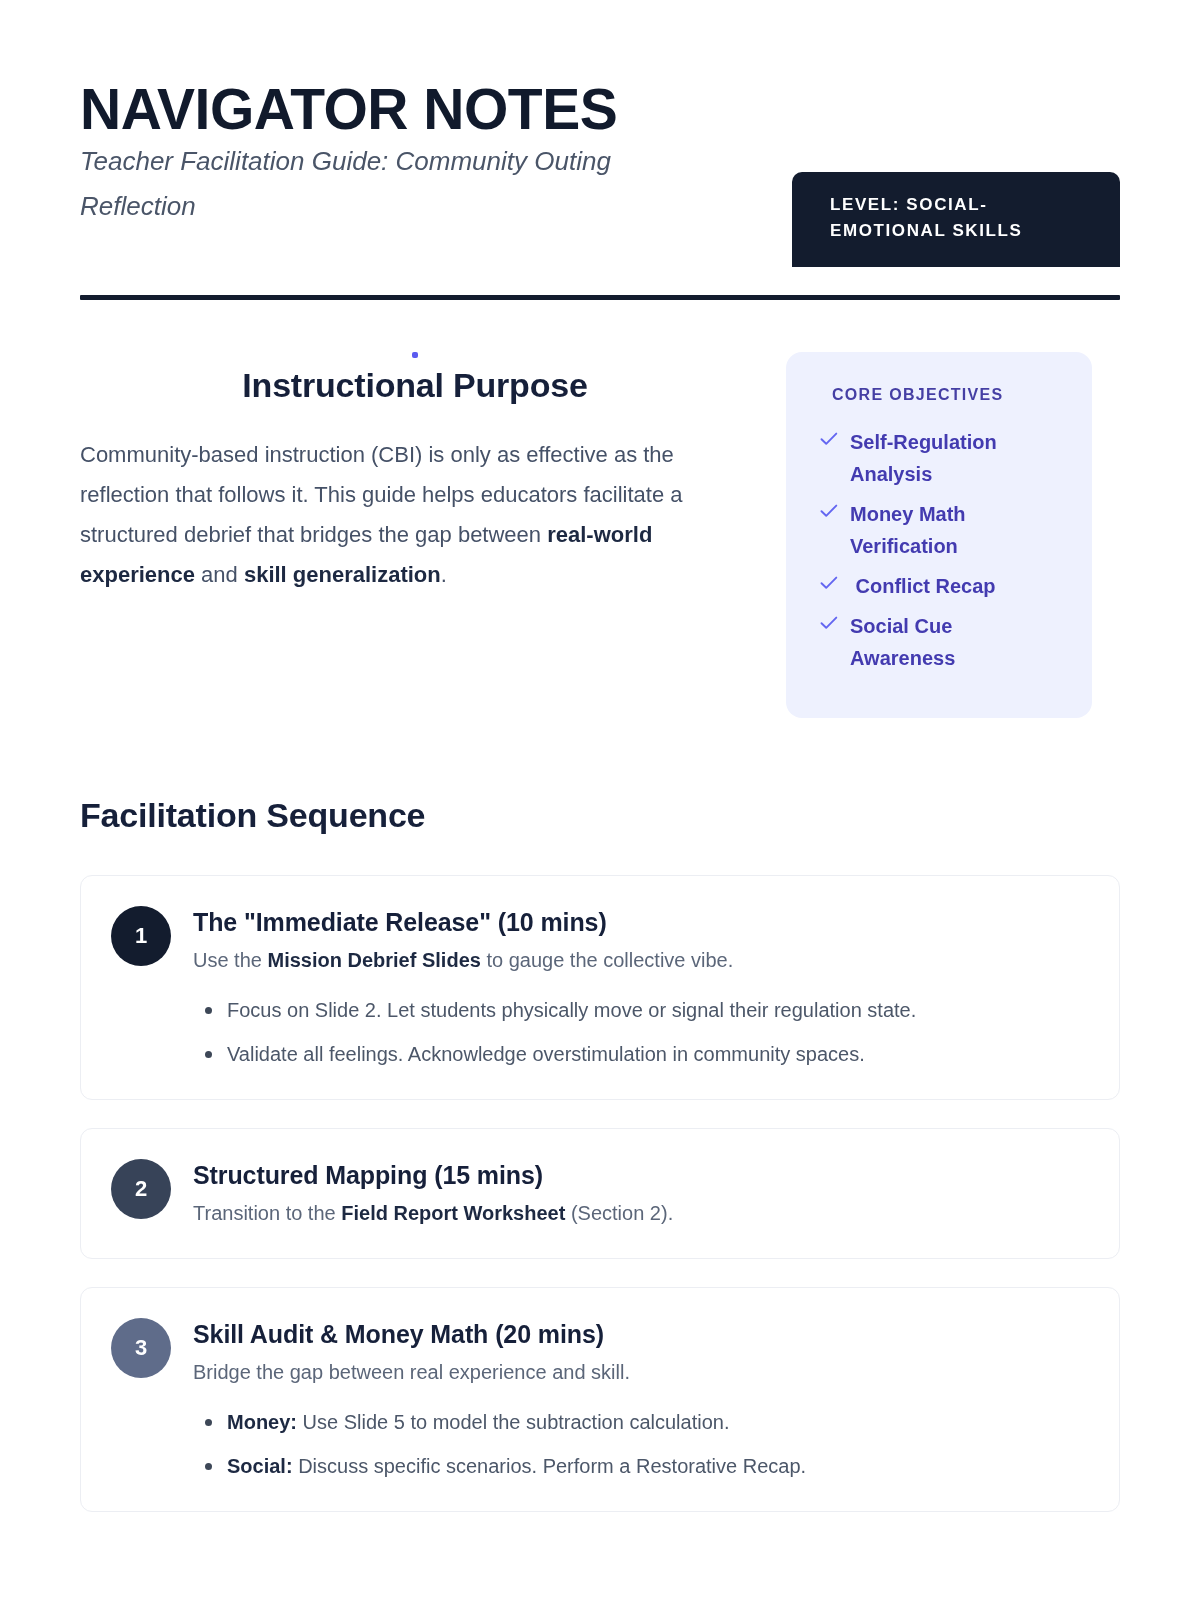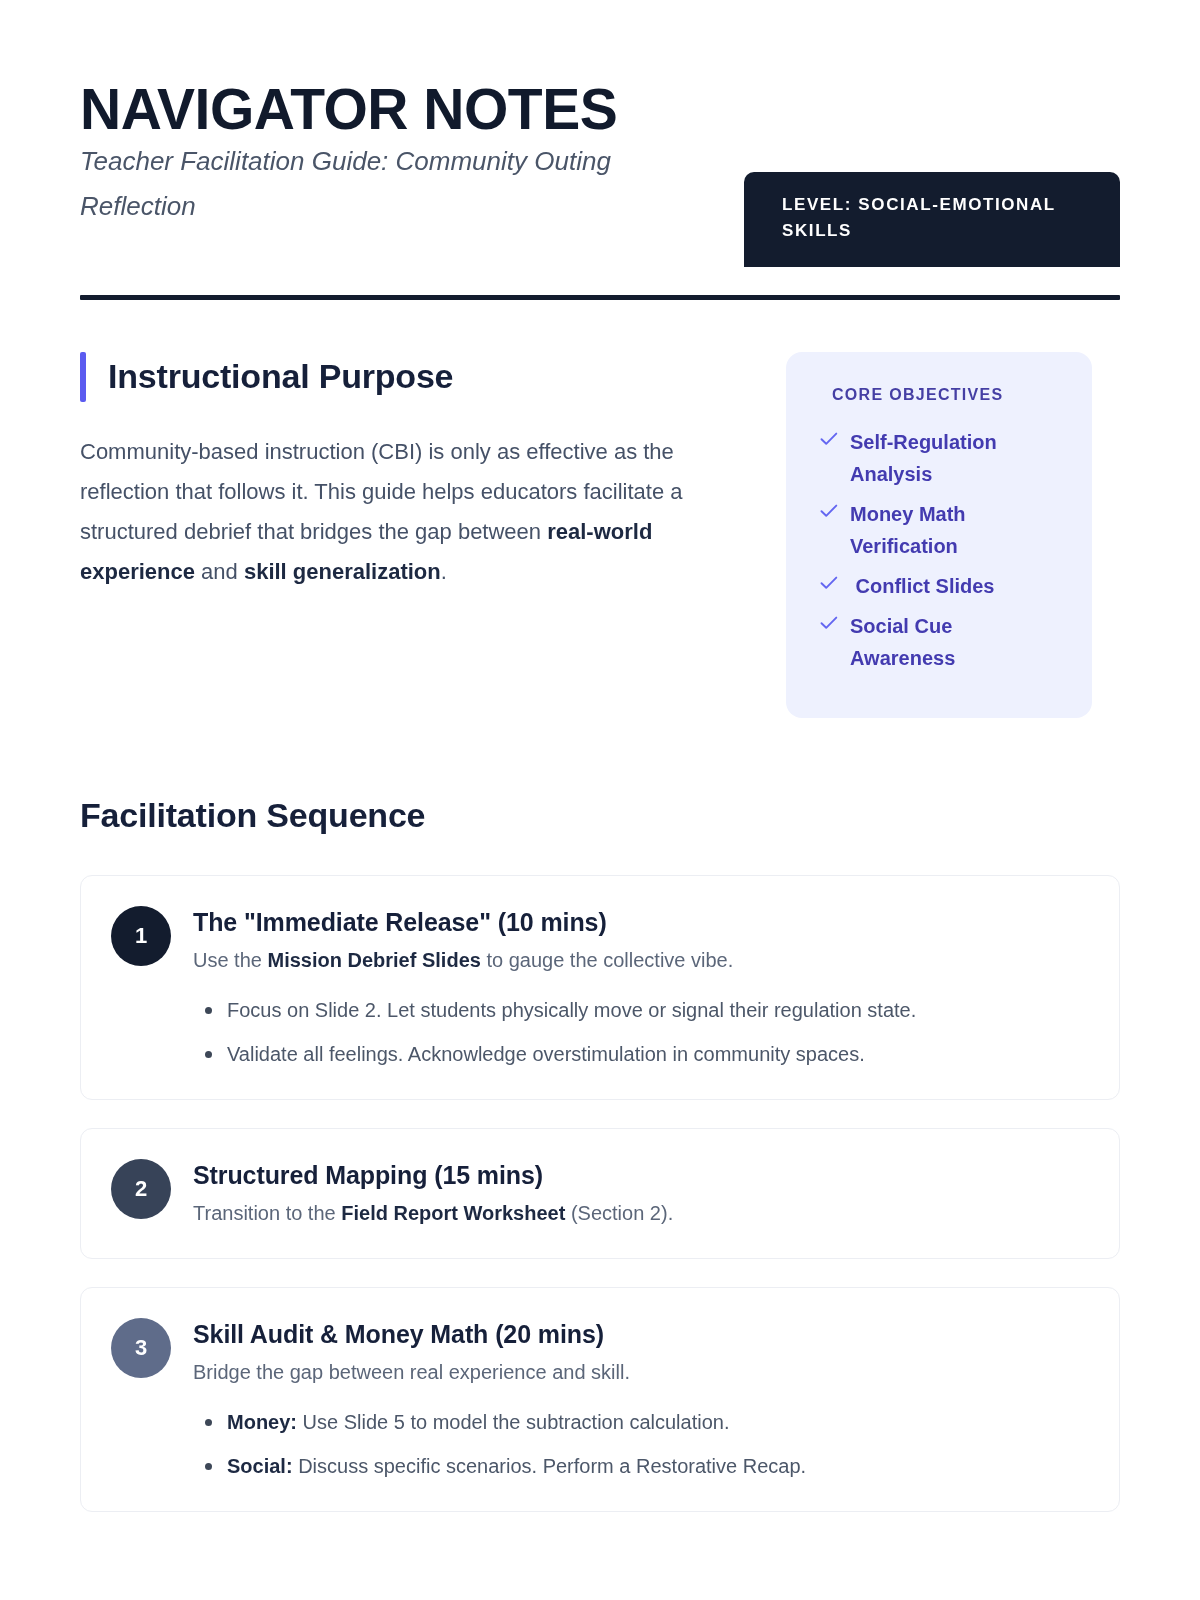--- a/index.html
+++ b/index.html
@@ -50,21 +50,21 @@
     background-repeat: repeat-x;
     background-size: 100% 3px;
     background-position: 0 1.34em;
     max-width: 600px;
   }
   .subtitle-wrap { max-width: 600px; }
 
   .level-badge {
     margin-top: 92px;
     margin-right: -0px;
-    width: 376px;
+    width: 328px;
     background: #131c2e;
     color: #ffffff;
     border-radius: 10px 10px 0 0;
     padding: 20px 38px 22px 38px;
     font-size: 17px;
     font-weight: 700;
     letter-spacing: 1.6px;
     line-height: 1.55;
     text-transform: uppercase;
   }
@@ -80,21 +80,22 @@
   .purpose-wrap {
     display: flex;
     gap: 36px;
     padding: 52px 80px 0 80px;
     align-items: flex-start;
   }
   .purpose-main { width: 670px; flex: 0 0 670px; }
   .section-head {
     display: flex;
     align-items: center;
-    gap: 22px;
+    gap: 8px;
+    flex-direction: column;
   }
   .accent-bar {
     width: 6px;
     height: 50px;
     background: #5b5bf0;
     border-radius: 2px;
     flex: 0 0 6px;
   }
   .section-title {
     font-size: 34px;
@@ -268,21 +269,21 @@
               </svg>
           </span>
           <span class="obj-text">Money Math Verification</span>
         </li>
         <li>
           <span class="check-icon">
             <svg width="18" height="14" viewBox="0 0 18 14">
                 <path d="M1.5 7.2 L6.2 11.8 L16.3 1.6" fill="none" stroke="currentColor" stroke-width="1.9" stroke-linecap="round" stroke-linejoin="round"></path>
               </svg>
           </span>
-          <span class="obj-text"> Conflict Slides</span>
+          <span class="obj-text"> Conflict Recap</span>
         </li>
         <li>
           <span class="check-icon">
             <svg width="18" height="14" viewBox="0 0 18 14">
                 <path d="M1.5 7.2 L6.2 11.8 L16.3 1.6" fill="none" stroke="currentColor" stroke-width="1.9" stroke-linecap="round" stroke-linejoin="round"></path>
               </svg>
           </span>
           <span class="obj-text">Social Cue Awareness</span>
         </li>
       </ul>

